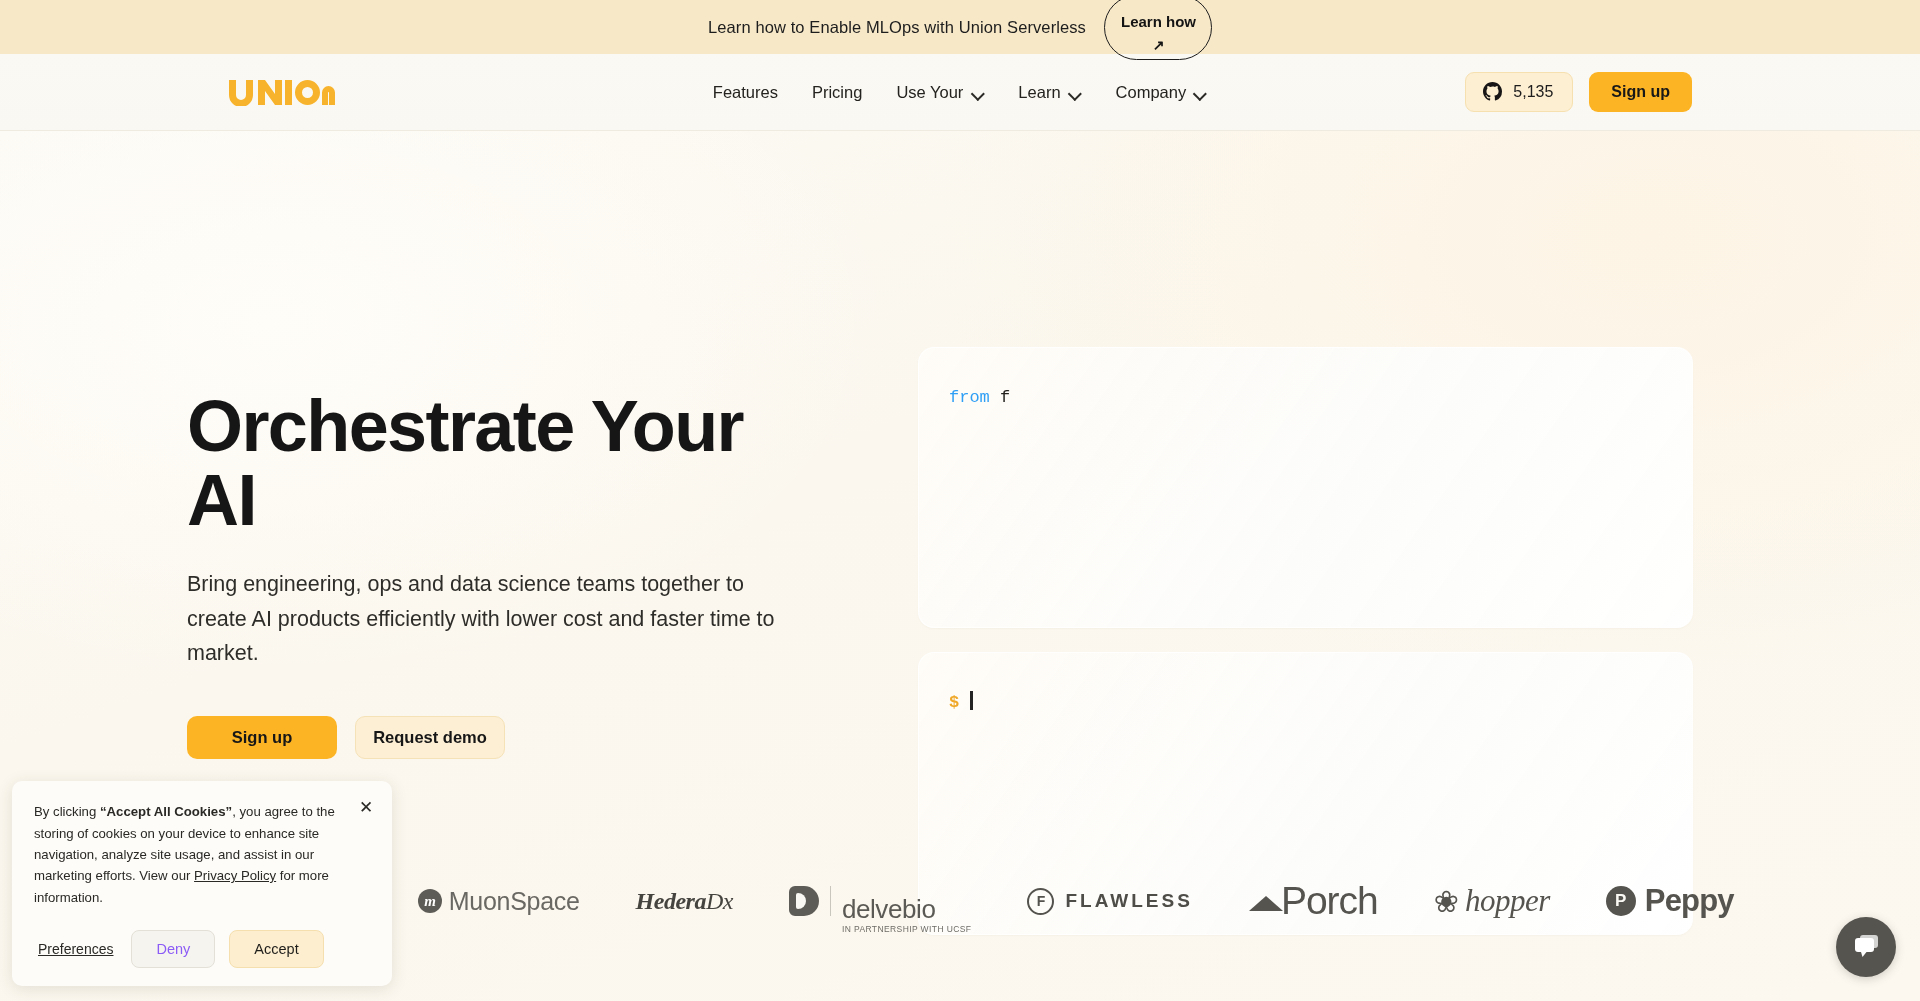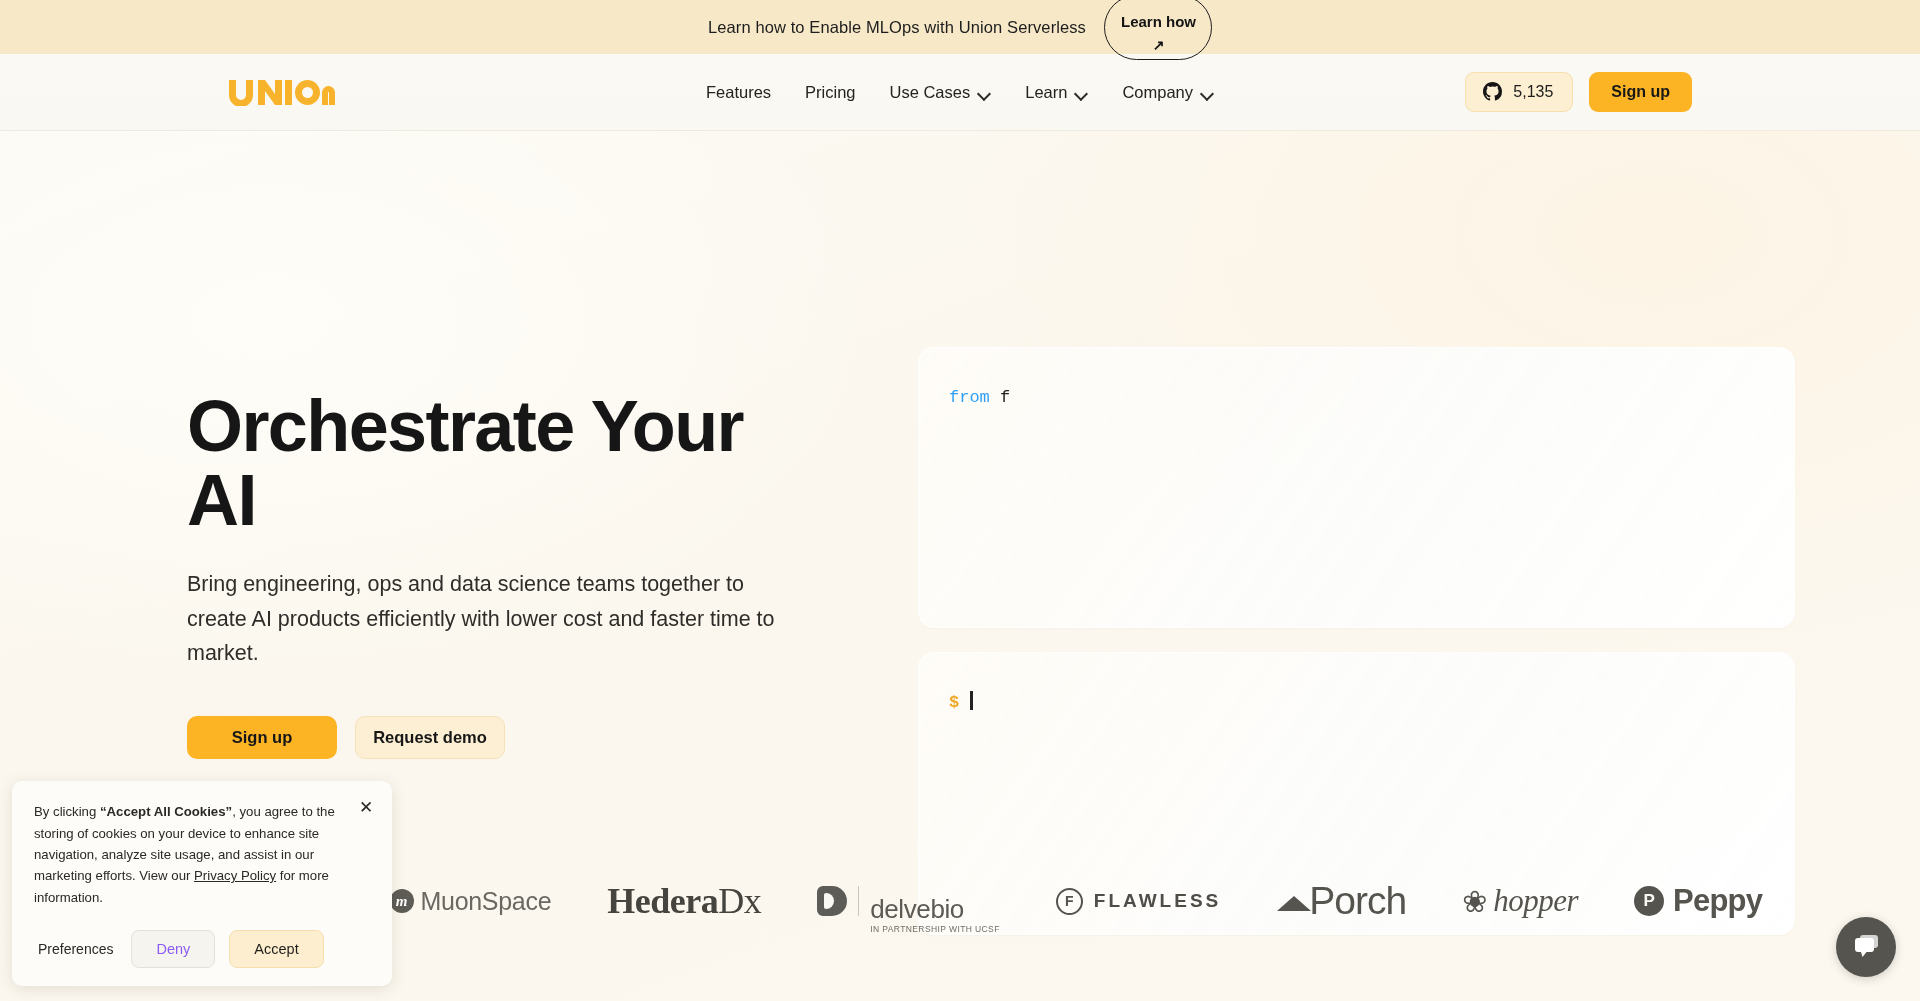--- a/index.html
+++ b/index.html
@@ -203,21 +203,21 @@
     font-size: 16.5px;
     font-weight: 600;
     color: #171717;
     cursor: pointer;
   }
 
   
   .card {
     position: absolute;
     left: 918px;
-    width: 877px;
+    width: 775px;
     border-radius: 16px;
     background: linear-gradient(125deg, rgba(255,253,248,0.86) 0%, rgba(252,252,252,0.92) 55%, rgba(255,255,255,0.95) 100%);
     border: 1px solid rgba(255,255,255,0.9);
     box-shadow: 0 1px 2px rgba(120,100,60,0.04);
     padding: 36px 30px;
     font-family: "Liberation Mono", "DejaVu Sans Mono", monospace;
     font-size: 17px;
     line-height: 1.6;
   }
   .card-code { top: 216px; height: 281px; }
@@ -283,21 +283,21 @@
   }
   .muon-badge {
     width: 24px; height: 24px; border-radius: 50%;
     background: #5e5c56; color: #fff;
     font-family: "Liberation Serif", serif;
     font-style: italic; font-weight: 700; font-size: 15px;
     display: flex; align-items: center; justify-content: center;
   }
   .logo-hedera {
     font-family: "Liberation Serif", serif;
-    font-size: 36px; color: #46443f; letter-spacing: -0.5px;
+    font-size: 24px; color: #46443f; letter-spacing: -0.5px; font-style: italic;
   }
   .logo-hedera b { font-weight: 700; }
   .logo-hedera span { font-weight: 400; }
 
   .logo-delve { display: flex; align-items: center; gap: 11px; }
   .delve-mark {
     width: 30px; height: 30px;
     background: #5e5c56;
     border-radius: 6px 15px 15px 6px;
     position: relative;
@@ -387,20 +387,21 @@
   }
   .cookie-actions {
     margin-top: 22px;
     display: flex;
     align-items: center;
     gap: 14px;
   }
   .cookie-pref {
     font-size: 14px;
     color: #2a2926;
+    text-decoration: underline;
     cursor: pointer;
     background: none; border: none;
     font-family: inherit;
     padding: 0 4px;
   }
   .cookie-deny {
     background: #f6f4ef;
     border: 1px solid #e3e0d7;
     border-radius: 8px;
     padding: 10px 24px;
@@ -462,21 +463,21 @@
   </a>
 
   <div class="nav-links">
     <div class="nav-link">
       <span>Features</span>
     </div>
     <div class="nav-link">
       <span>Pricing</span>
     </div>
     <div class="nav-link">
-      <span>Use Cases</span>
+      <span>Use Your</span>
       <i class="chev"></i>
     </div>
     <div class="nav-link">
       <span>Learn</span>
       <i class="chev"></i>
     </div>
     <div class="nav-link">
       <span>Company</span>
       <i class="chev"></i>
     </div>

